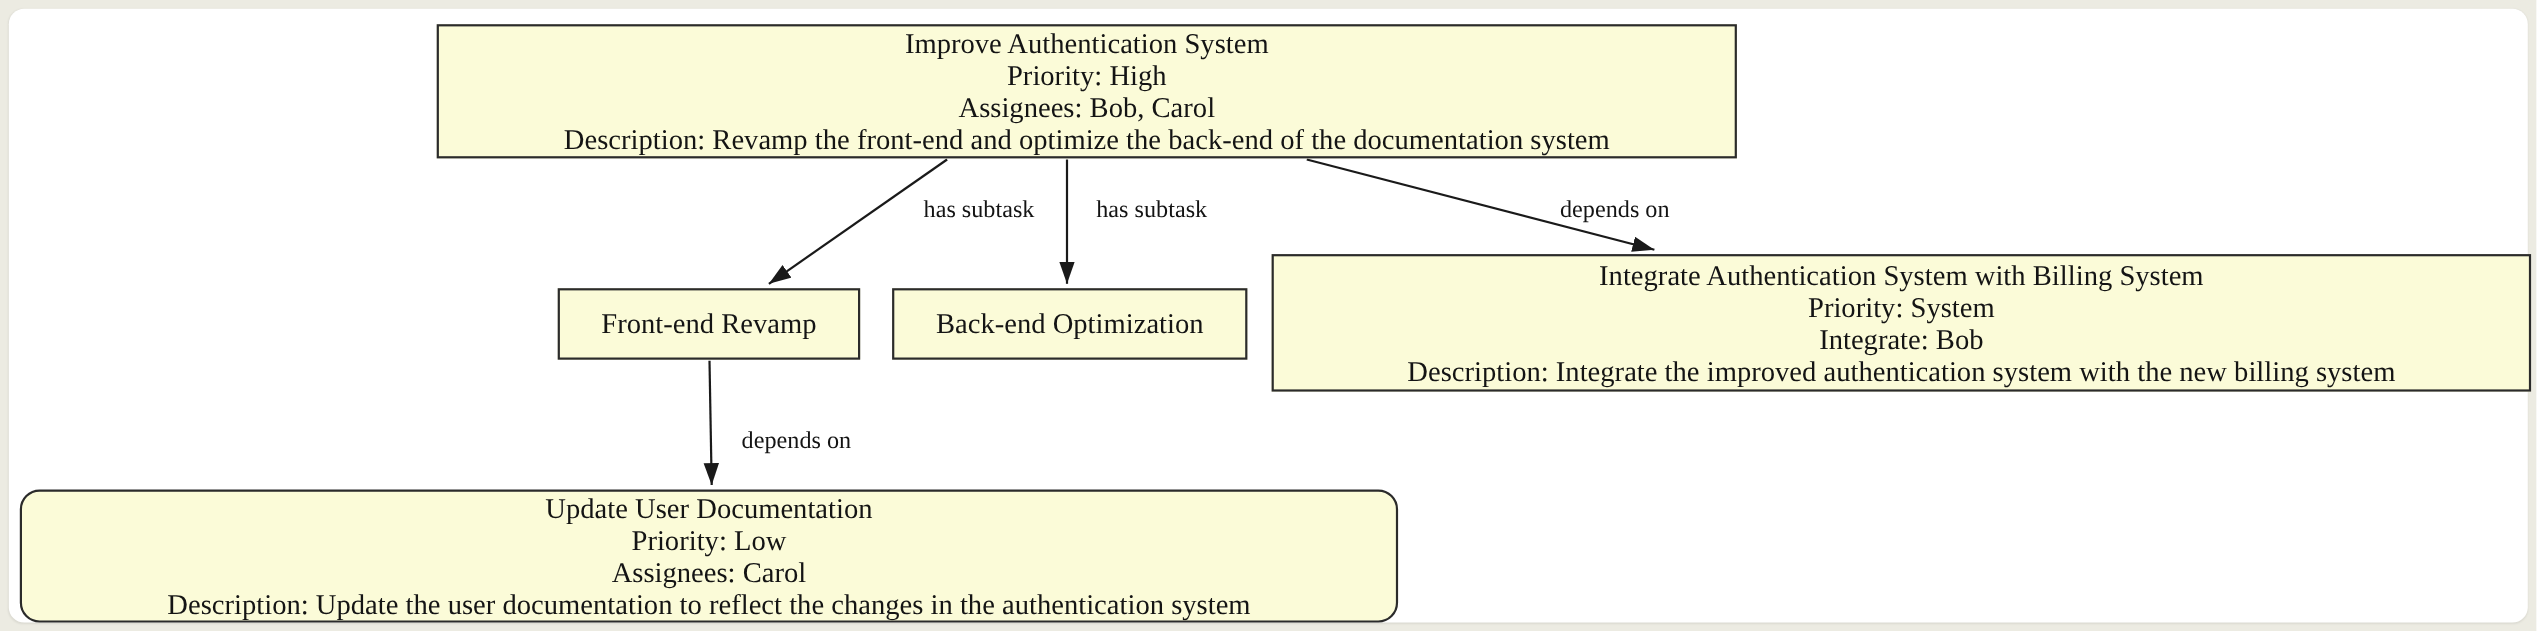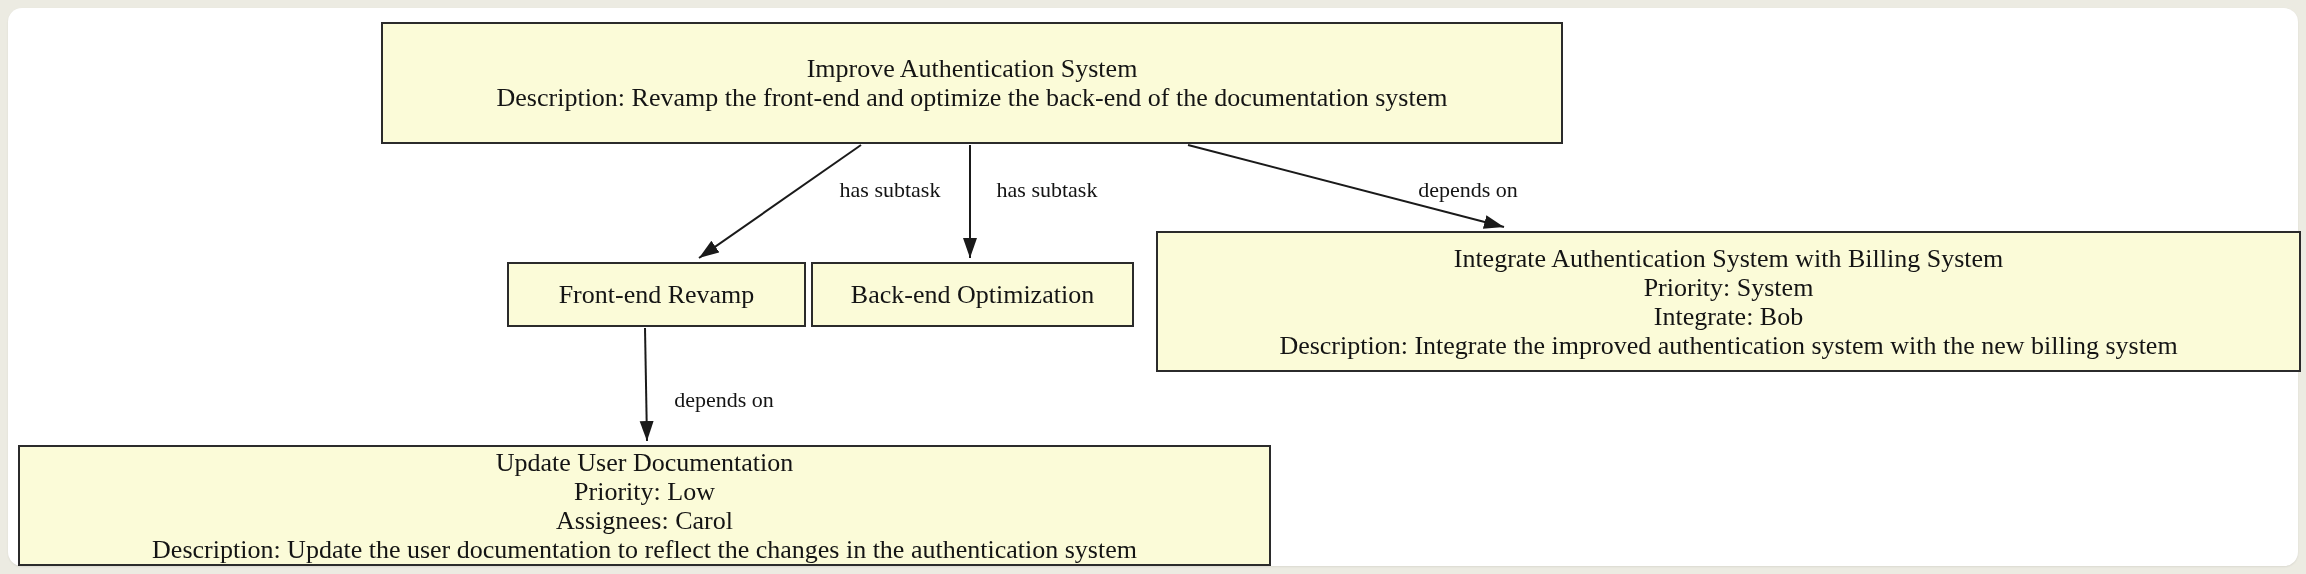--- a/index.html
+++ b/index.html
@@ -52,25 +52,25 @@
   }
   .node .line { width: 100%; }
   .edge-label {
     position: absolute;
     transform: translate(-50%, -50%);
     font-size: 22px;
     color: #141414;
     white-space: nowrap;
   }
   
-  #node-improve   { left: 373px;  top: 14px;  width: 1182px; height: 122px; }
-  #node-frontend  { left: 499px;  top: 254px; width: 299px;  height: 65px;  }
+  #node-improve   { left: 389px;  top: 14px;  width: 1182px; height: 122px; }
+  #node-frontend  { left: 499px;  top: 254px; width: 275px;  height: 65px;  }
   #node-backend   { left: 803px;  top: 254px; width: 323px;  height: 65px;  }
-  #node-integrate { left: 1148px; top: 223px; width: 1145px; height: 141px; }
-  #node-docs      { left: 10px;   top: 437px; width: 1253px; height: 121px; }
+  #node-integrate { left: 1148px; top: 223px; width: 1145px; height: 125px; }
+  #node-docs      { left: 10px;   top: 437px; width: 1253px; height: 121px; border-radius: 18px; }
   
   #edge-label-0 { left: 882px;  top: 182px; }
   #edge-label-1 { left: 1039px; top: 182px; }
   #edge-label-2 { left: 1460px; top: 182px; }
   #edge-label-3 { left: 716px;  top: 392px; }
 </style>
 </head>
 <body>
 
 <div class="frame">
@@ -85,20 +85,22 @@
       <g stroke="#1A1A1A" stroke-width="2" fill="none">
         <path d="M853,137 L691,250" marker-end="url(#arrowhead)"></path>
         <path d="M962,137 L962,250" marker-end="url(#arrowhead)"></path>
         <path d="M1180,137 L1496,219" marker-end="url(#arrowhead)"></path>
         <path d="M637,320 L639,433" marker-end="url(#arrowhead)"></path>
       </g>
     </svg>
 
     <div class="node" id="node-improve">
       <div class="line">Improve Authentication System</div>
+      <div class="line">Priority: High</div>
+      <div class="line">Assignees: Bob, Carol</div>
       <div class="line">Description: Revamp the front-end and optimize the back-end of the documentation system</div>
     </div>
 
     <div class="node" id="node-frontend">
       <div class="line">Front-end Revamp</div>
     </div>
 
     <div class="node" id="node-backend">
       <div class="line">Back-end Optimization</div>
     </div>

